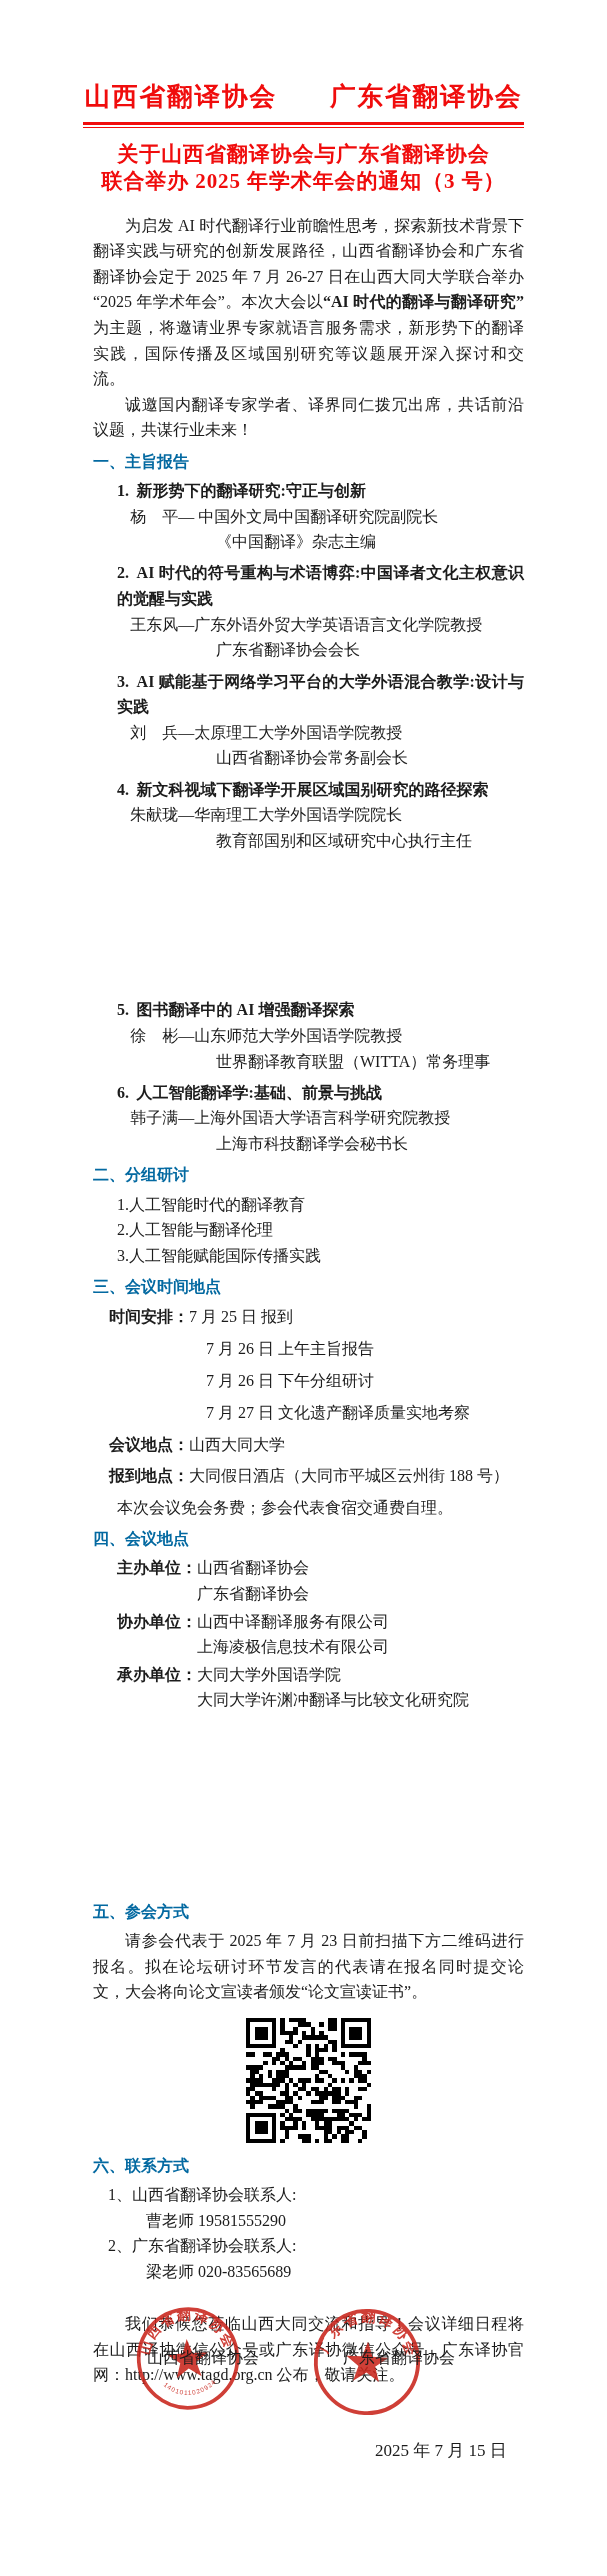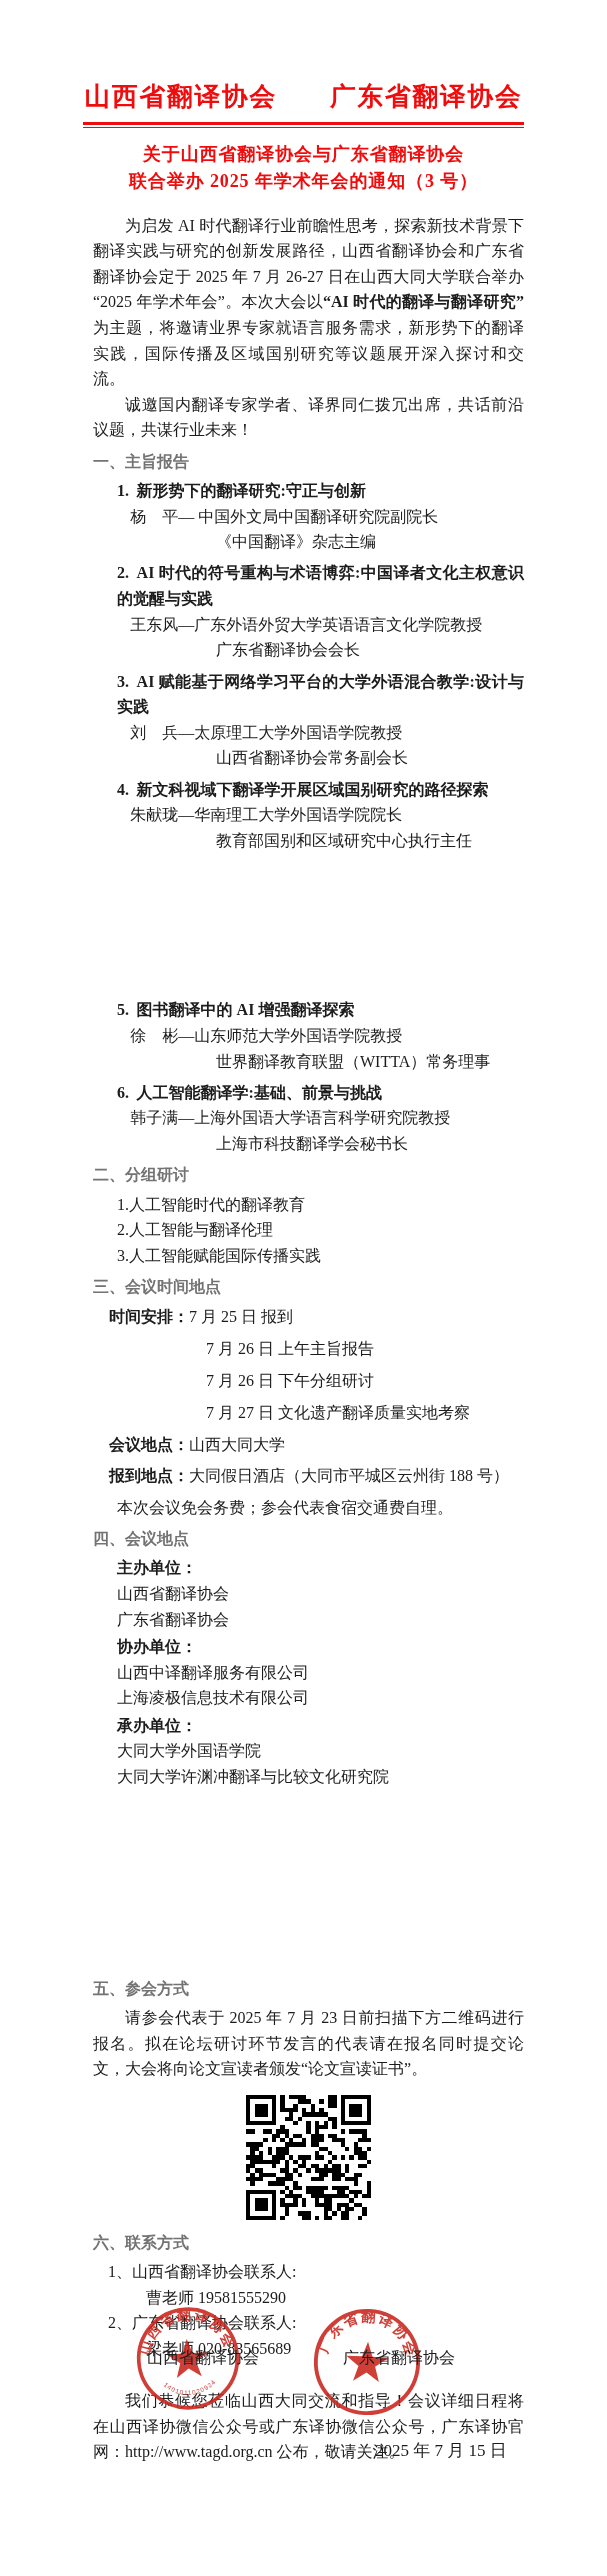--- a/index.html
+++ b/index.html
@@ -9,46 +9,46 @@
     font-family:"Liberation Serif","DejaVu Serif",serif;
     font-size:16px;line-height:25.6px;
   }
   
   .hdr{margin-top:82px;text-align:center;color:#f00c0c;
        font-weight:bold;font-size:25.6px;line-height:30px;letter-spacing:1.9px;}
   .hdr .org-gap{display:inline-block;width:53px;}
   .rule-thick{margin:9.5px 83px 0 83px;border-top:3.8px solid #f00c0c;}
   .rule-thin{margin:2.8px 83px 0 83px;border-top:1.9px solid #f00c0c;}
   .doc-title{margin-top:12.3px;text-align:center;color:#f00c0c;
-             font-weight:bold;font-size:18px;line-height:27.5px;letter-spacing:0.9px;}
+             font-weight:bold;font-size:21px;line-height:27.5px;letter-spacing:0.9px;}
   
   .body{padding:0 83px 0 93px;}
   .para{margin:0;text-align:justify;text-indent:2em;}
   .para.first{margin-top:17px;}
-  h2.sec{margin:5.7px 0 3.8px 0;font-size:16px;line-height:25.6px;color:#737373;
+  h2.sec{margin:5.7px 0 3.8px 0;font-size:16px;line-height:25.6px;color:#0369a1;
          font-family:"Liberation Sans","DejaVu Sans",sans-serif;font-weight:bold;}
   
   .kn{margin:0 0 5.7px 24px;}
   .kn.gap-before{margin-top:144px;}
   .kn-title{font-weight:bold;text-align:justify;}
   .kn-title .num{margin-right:7.6px;}
   .kn-speaker{margin-left:13.3px;}
   .kn-affil2{margin-left:99px;}
   
   .panel-line{margin-left:24px;}
   
   .sched{margin-left:16px;}
   .sched .lbl,.orgrow .lbl,.inline-lbl{font-weight:bold;
         font-family:"Liberation Sans","DejaVu Sans",sans-serif;}
   .sched-first{margin-bottom:6.6px;}
   .sched-time{margin-left:97px;margin-bottom:6.6px;}
   .venue-row{margin-top:4.7px;}
   .fee{margin-top:6.6px;margin-left:24px;}
   
-  .orgrow{display:flex;margin-left:24px;margin-bottom:1.9px;flex-direction:column;}
+  .orgrow{display:flex;margin-left:24px;margin-bottom:1.9px;}
   .orgrow .lbl{flex:0 0 auto;}
   .orgrow .lines{flex:1 1 auto;}
   .sec.big-gap{margin-top:186px;}
   
   .qr-wrap{width:125px;height:125px;margin:13.3px auto 9.5px auto;}
   .qr-wrap svg{width:100%;height:100%;display:block;}
   
   .c-line{margin-left:15px;}
   .c-person{margin-left:53px;}
   .closing{margin-top:26.6px;}

